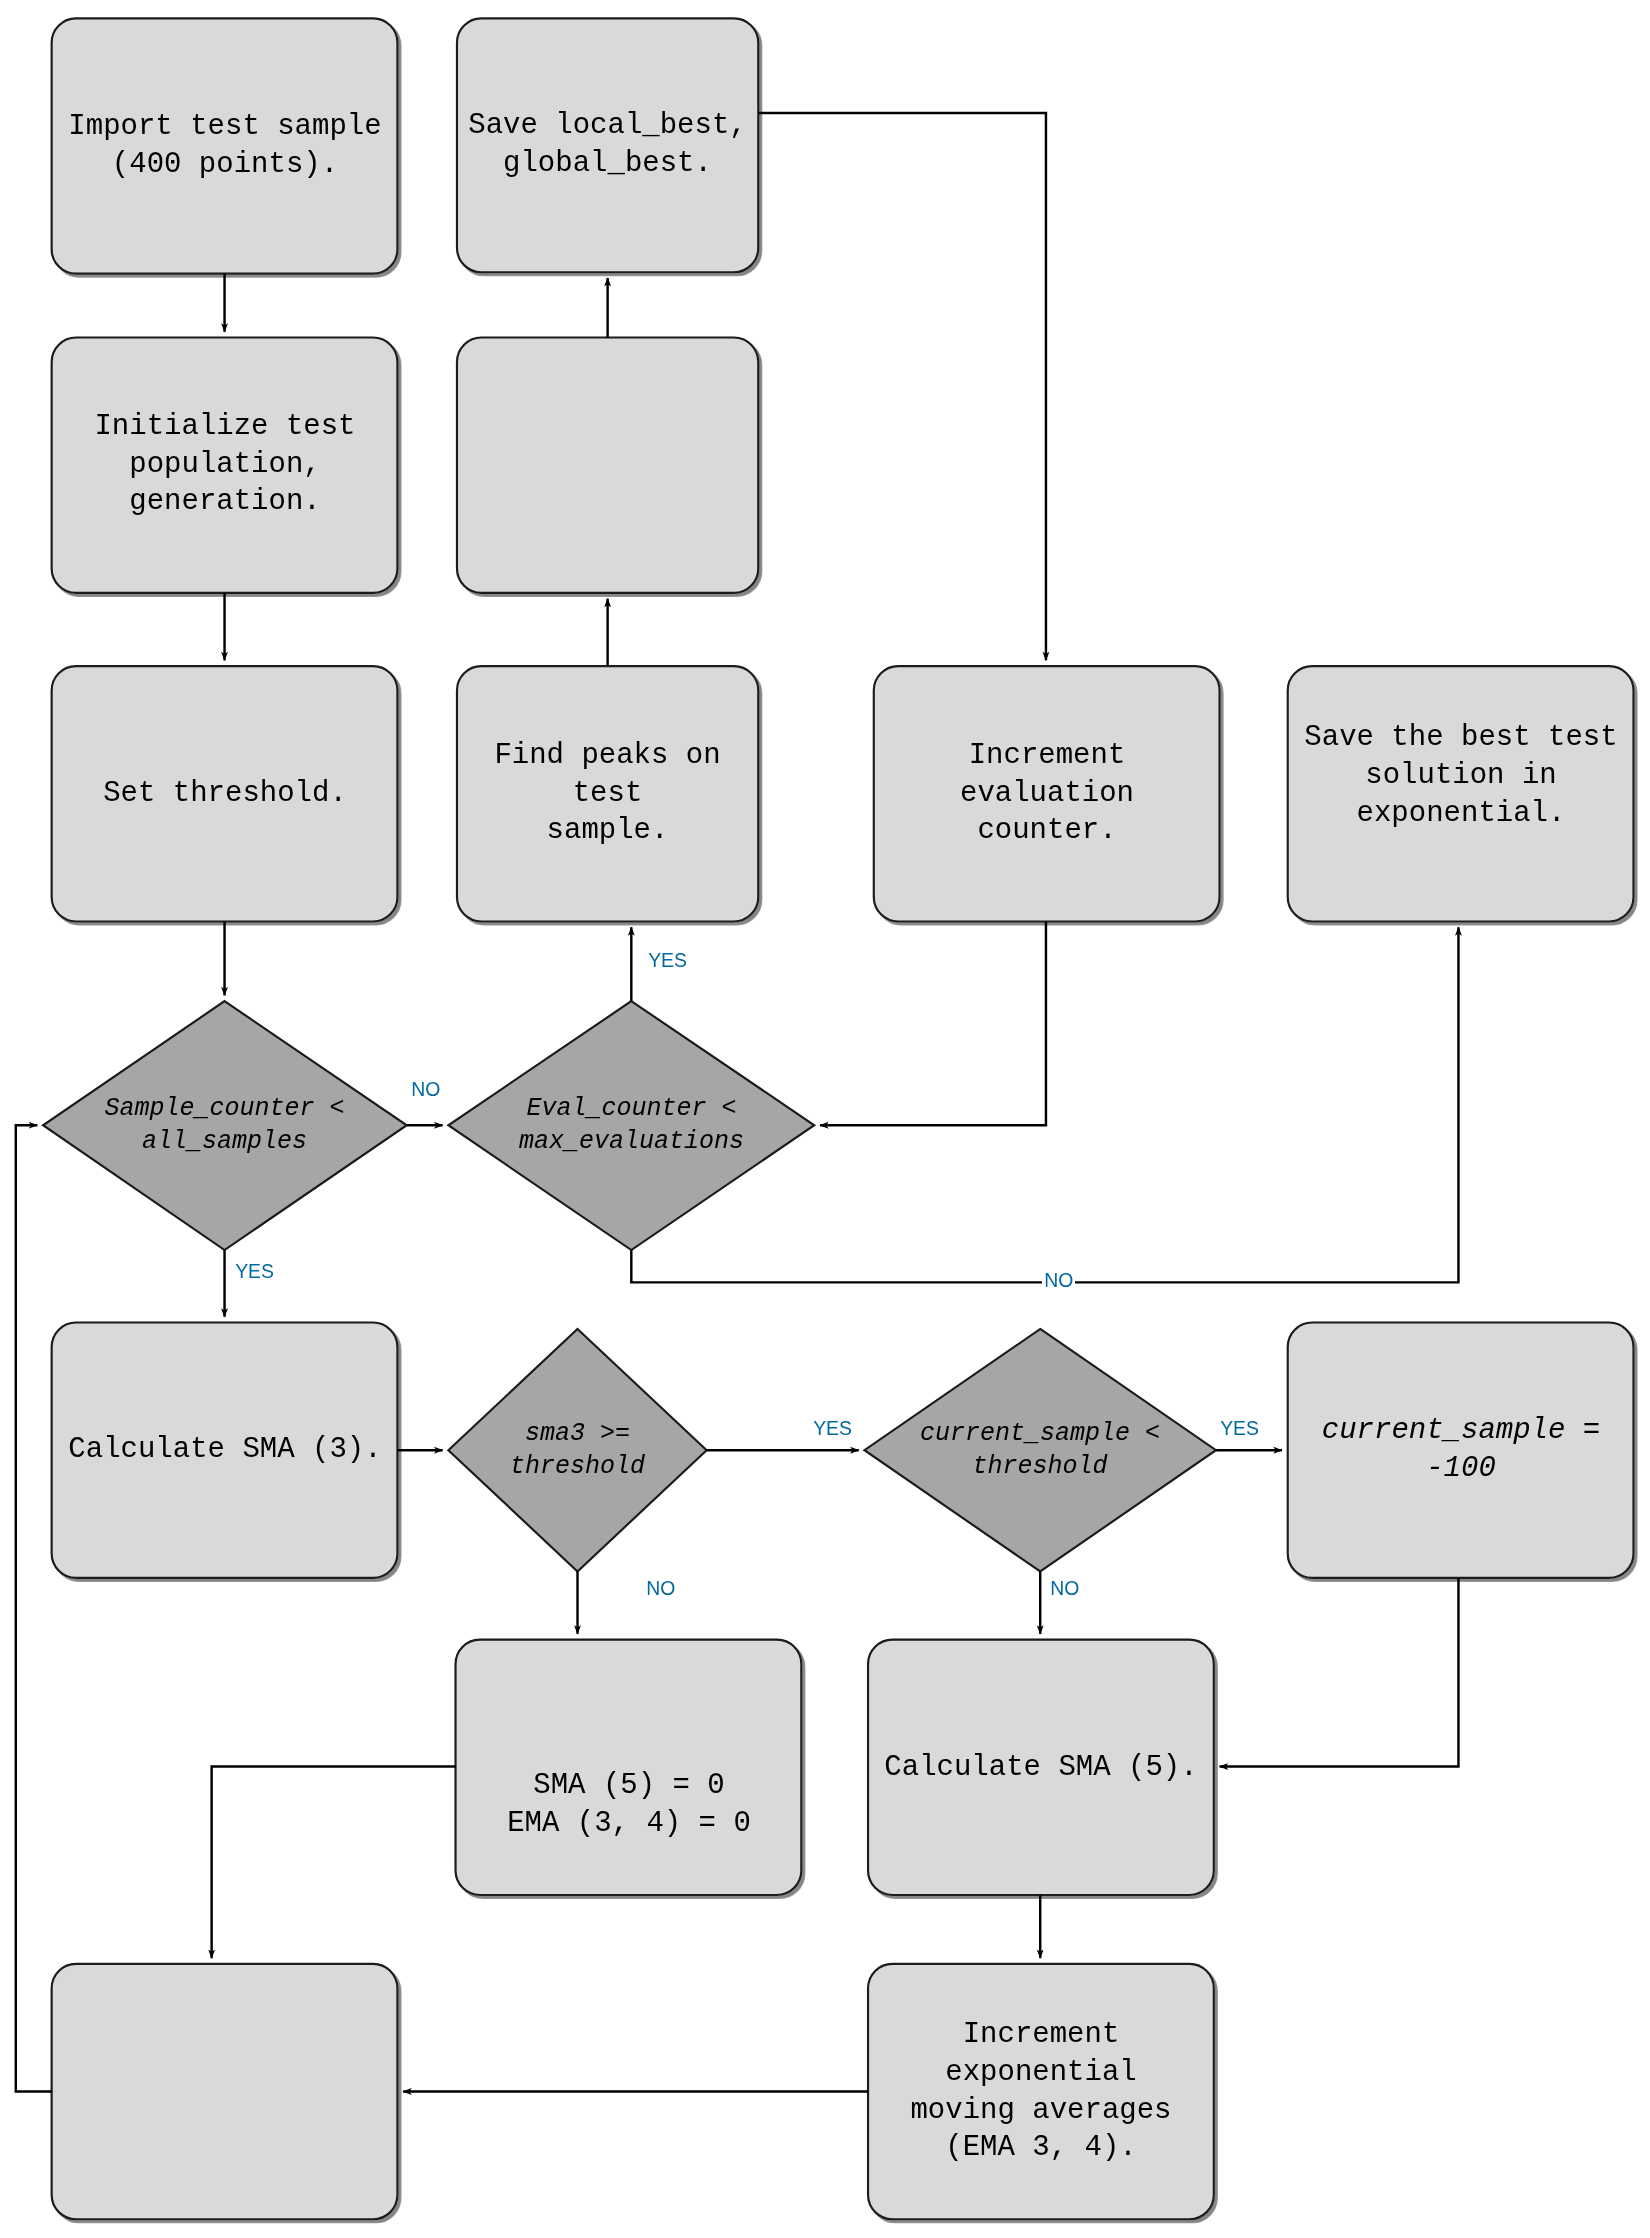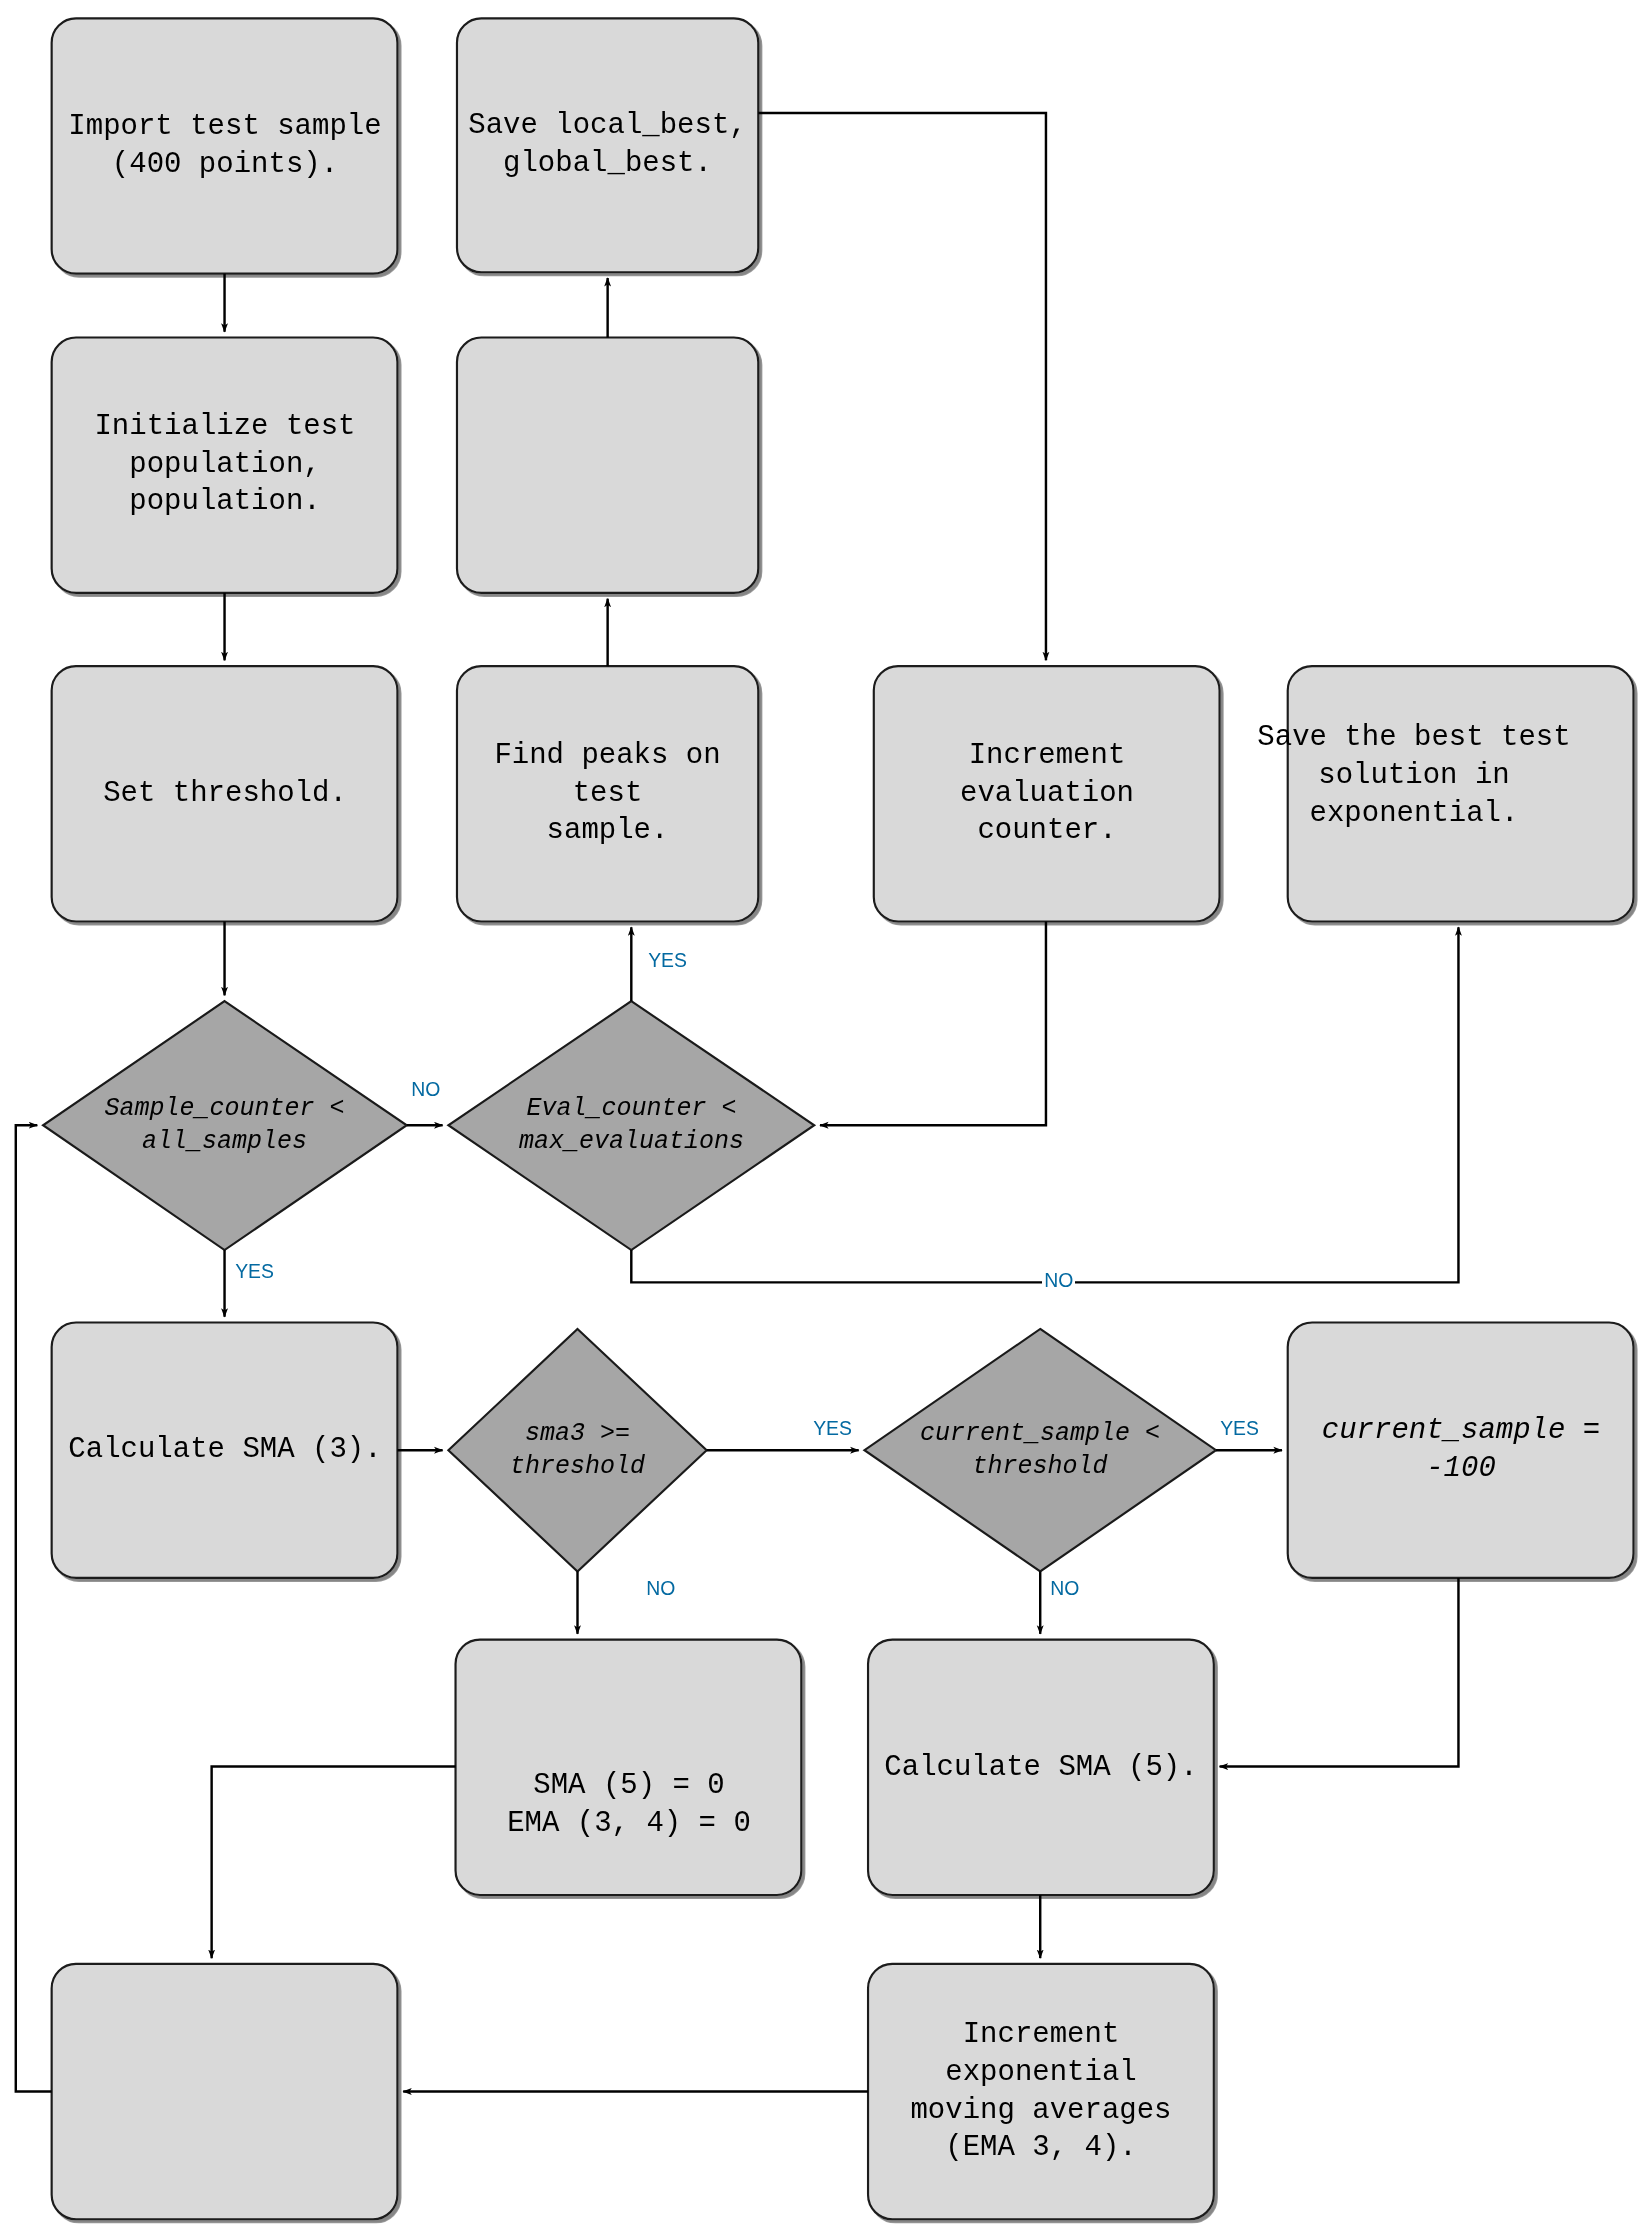--- a/index.html
+++ b/index.html
@@ -93,37 +93,37 @@
 
   <div class="node-label proc-label" style="left:52px;  top:18px;  width:346px; height:255px;">
     <div><span>Import test sample</span><br><span>(400 points).</span></div>
   </div>
 
   <div class="node-label proc-label" style="left:457px; top:18px;  width:301px; height:254px;">
     <div><span>Save local_best,</span><br><span>global_best.</span></div>
   </div>
 
   <div class="node-label proc-label" style="left:52px;  top:337px; width:346px; height:255px;">
-    <div><span>Initialize test</span><br><span>population,</span><br><span>population.</span></div>
+    <div><span>Initialize test</span><br><span>population,</span><br><span>generation.</span></div>
   </div>
 
 
   <div class="node-label proc-label" style="left:52px;  top:666px; width:346px; height:255px;">
     <div><span>Set threshold.</span></div>
   </div>
 
   <div class="node-label proc-label" style="left:457px; top:666px; width:301px; height:255px;">
     <div><span>Find peaks on test</span><br><span>sample.</span></div>
   </div>
 
   <div class="node-label proc-label" style="left:874px;top:666px; width:346px; height:255px;">
     <div><span>Increment evaluation</span><br><span>counter.</span></div>
   </div>
 
-  <div class="node-label proc-label" style="left:1228px;top:666px; width:346px; height:220px;padding-left:13px;">
+  <div class="node-label proc-label" style="left:1288px;top:666px; width:346px; height:220px;">
     <div><span>Save the best test</span><br><span>solution in</span><br><span>exponential.</span></div>
   </div>
 
   <div class="node-label proc-label" style="left:52px;  top:1322px;width:346px; height:255px;">
     <div><span>Calculate SMA (3).</span></div>
   </div>
 
   <div class="node-label proc-label" style="left:1288px;top:1322px;width:346px; height:255px; font-style:italic;">
     <div><span>current_sample =</span><br><span>-100</span></div>
   </div>

